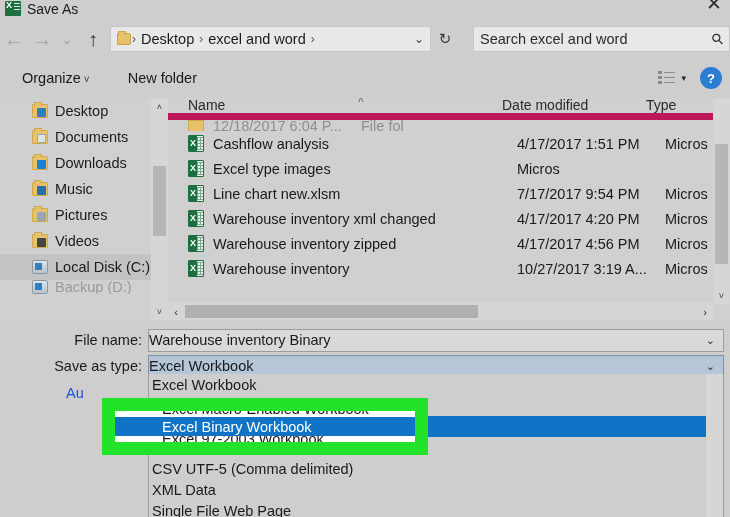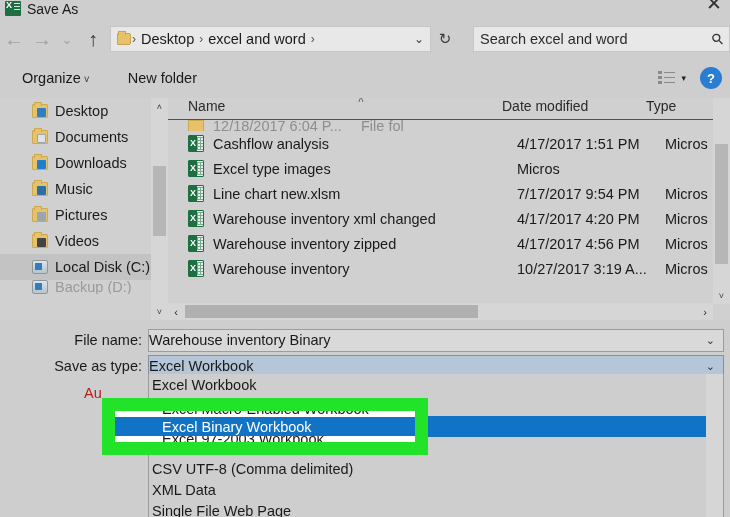--- a/index.html
+++ b/index.html
@@ -200,22 +200,22 @@
     background: #b6b6b6;
   }
 
   
   .filelist {
     position: absolute; left: 168px; top: 0; width: 562px; height: 222px;
     background: #d0d0d0; overflow: hidden;
   }
   .col-headers {
     position: relative; height: 22px; background: #d0d0d0;
-    display: flex; align-items: flex-start;
-    border-bottom: 1px solid #be185d;
+    display: flex; align-items: flex-end;
+    border-bottom: 7px solid #be185d;
   }
   .col-h { font-size: 14px; color: #2b2b2b; white-space: nowrap; }
   .col-name { margin-left: 20px; }
   .col-sortcaret {
     position: absolute; left: 190px; top: -4px; font-size: 10px; color: #555;
   }
   .col-date { position: absolute; left: 334px; }
   .col-type { position: absolute; left: 478px; }
 
   .rows { position: relative; }
@@ -518,28 +518,28 @@
     </div>
 
     <div class="field-row" style="top:34px">
       <span class="field-label">Save as type:</span>
       <span class="field-input combo">
         <span>Excel Workbook</span>
         <span class="field-caret">⌄</span>
       </span>
     </div>
 
-    <span style="position:absolute;left:84px;top:65px;font-size:14.5px;color:#b91c1c">Au</span>
+    <span style="position:absolute;left:66px;top:65px;font-size:14.5px;color:#1d4ed8">Au</span>
 
     <div class="dropdown">
       <div class="dd-item">Excel Workbook</div>
       <div class="dd-item">Excel Macro-Enabled Workbook</div>
       <div class="dd-item selected">Excel Binary Workbook</div>
       <div class="dd-item">Excel 97-2003 Workbook</div>
-      <div class="dd-item">CSV UTF-8 (Comma delimited)</div>
+      <div class="dd-item">CSV UTF-5 (Comma delimited)</div>
       <div class="dd-item">XML Data</div>
       <div class="dd-item">Single File Web Page</div>
       <div class="dd-scroll"></div>
     </div>
 
     <span class="bottom-fade"></span>
   </div>
 
   <div class="green-box">
     <div class="green-inner">

